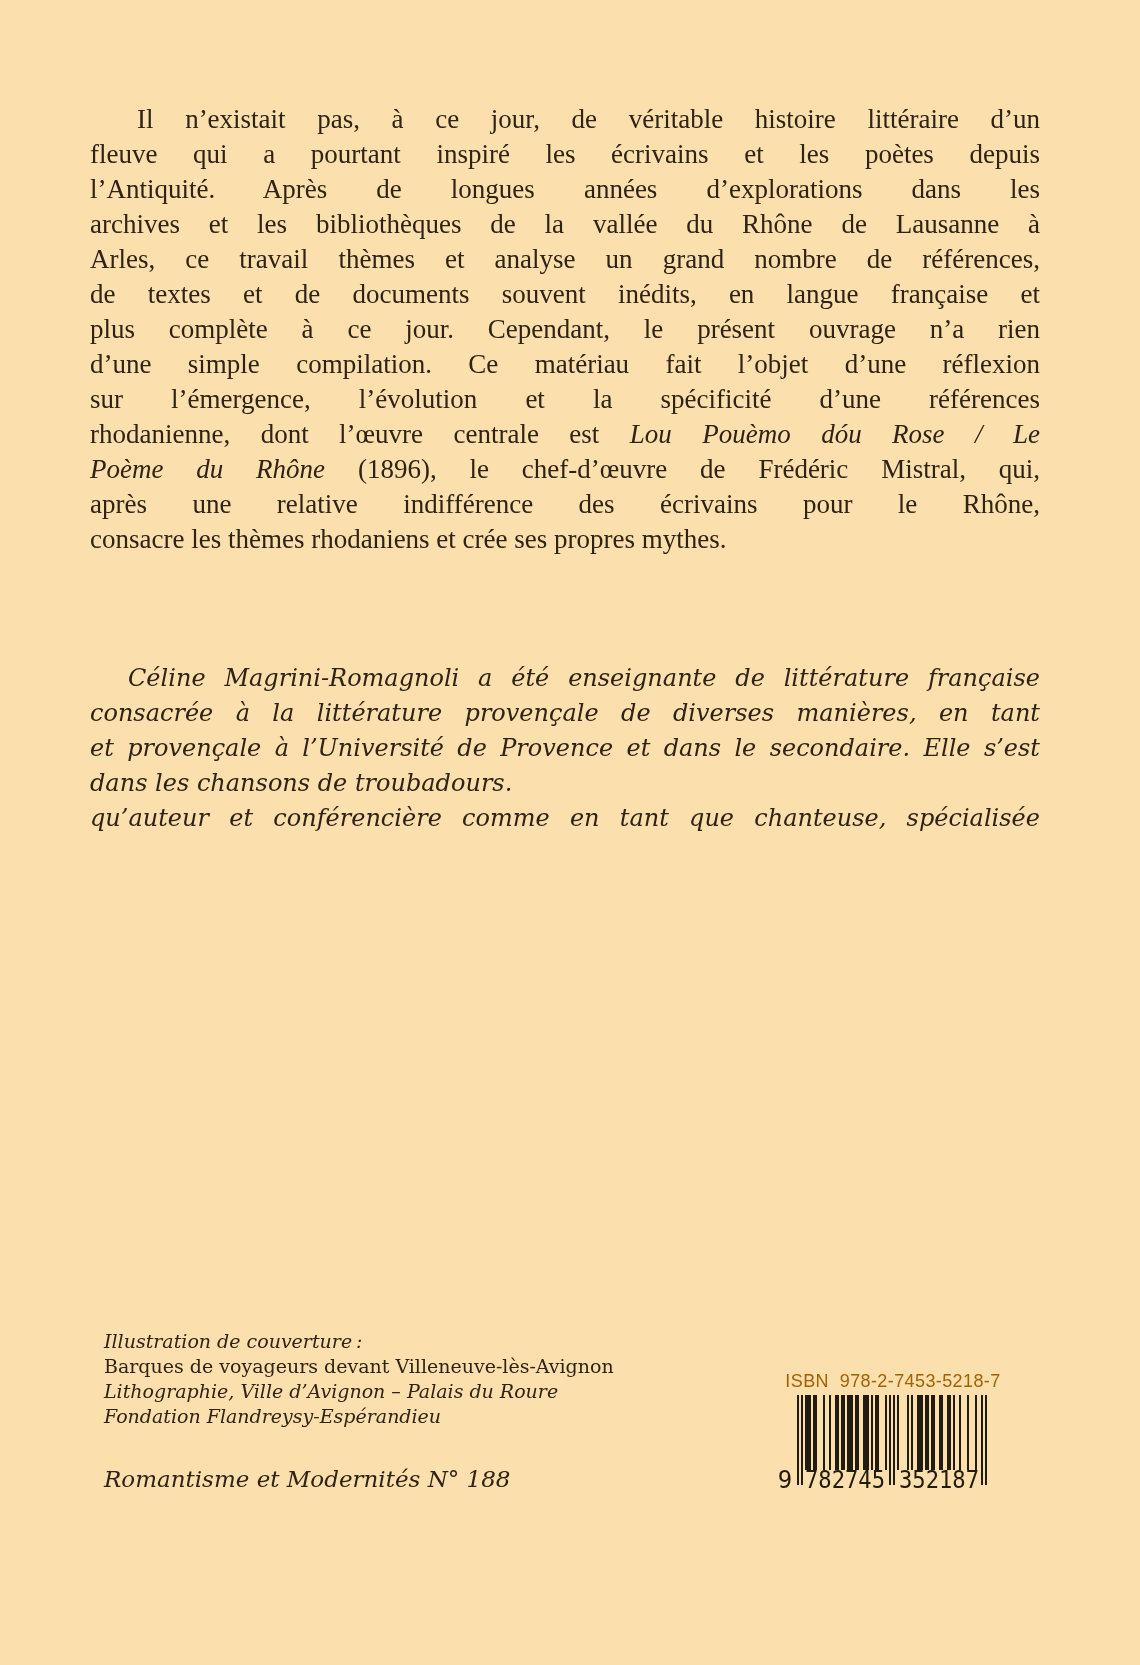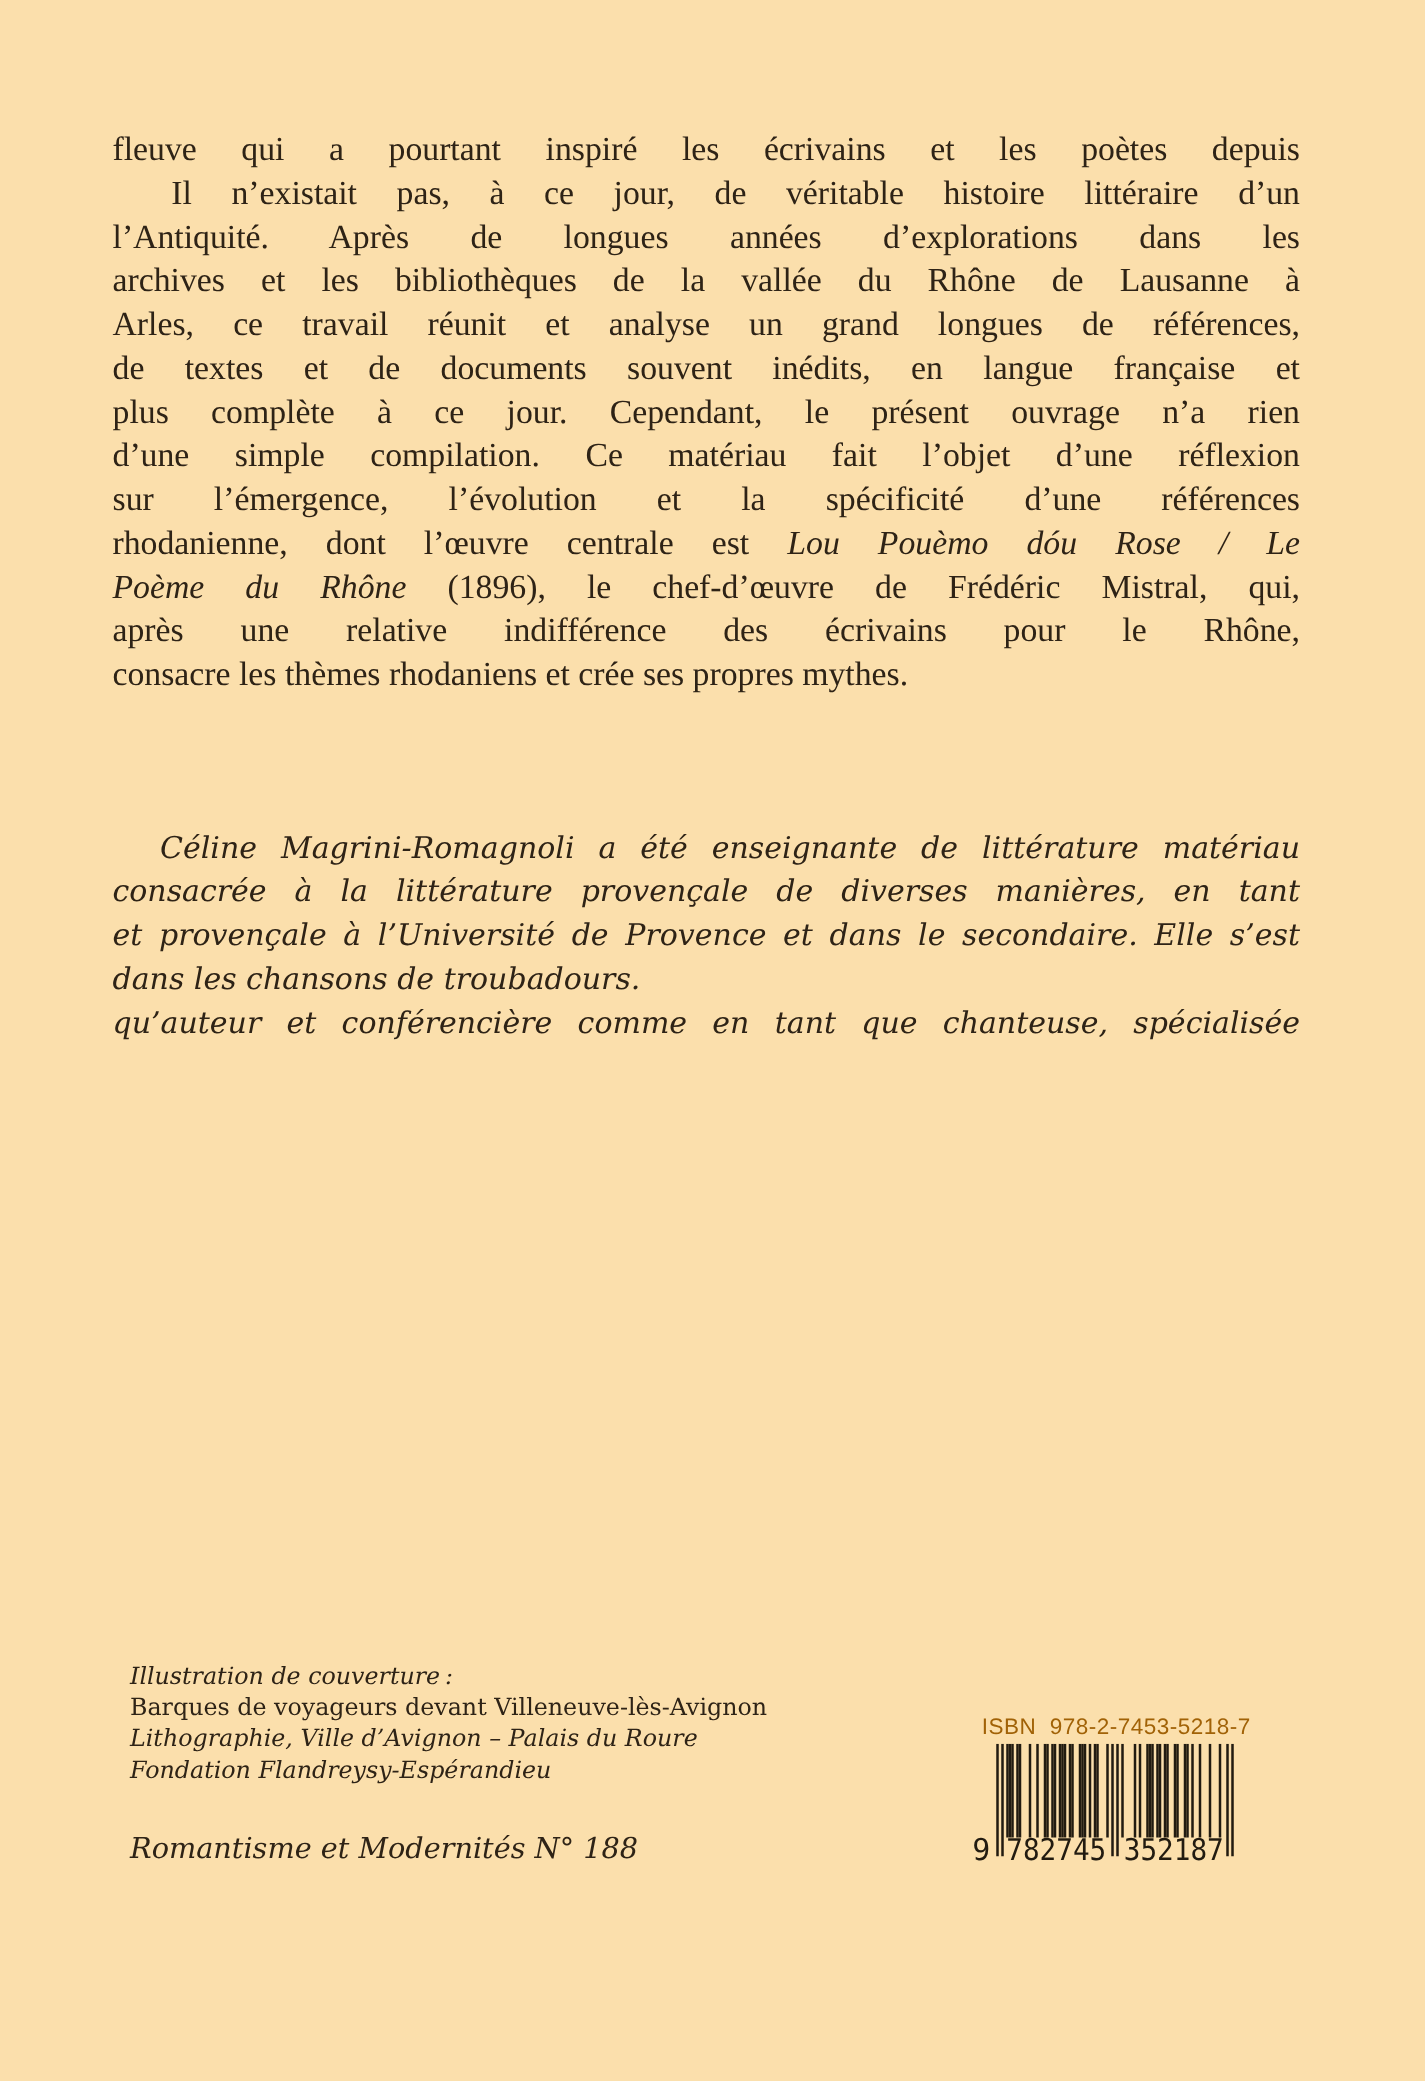--- a/index.html
+++ b/index.html
@@ -56,37 +56,37 @@
     font-size:24px;
     fill:#221b10;
   }
 </style>
 </head>
 <body>
 
 <div class="page">
 
   <div class="synopsis" id="synopsis">
+      <div class="tline first just"><span>Il n’existait pas, à ce jour, de véritable histoire littéraire d’un</span></div>
       <div class="tline just"><span>fleuve qui a pourtant inspiré les écrivains et les poètes depuis</span></div>
-      <div class="tline first just"><span>Il n’existait pas, à ce jour, de véritable histoire littéraire d’un</span></div>
       <div class="tline just"><span>l’Antiquité. Après de longues années d’explorations dans les</span></div>
       <div class="tline just"><span>archives et les bibliothèques de la vallée du Rhône de Lausanne à</span></div>
-      <div class="tline just"><span>Arles, ce travail réunit et analyse un grand longues de références,</span></div>
+      <div class="tline just"><span>Arles, ce travail thèmes et analyse un grand nombre de références,</span></div>
       <div class="tline just"><span>de textes et de documents souvent inédits, en langue française et</span></div>
       <div class="tline just"><span>plus complète à ce jour. Cependant, le présent ouvrage n’a rien</span></div>
       <div class="tline just"><span>d’une simple compilation. Ce matériau fait l’objet d’une réflexion</span></div>
       <div class="tline just"><span>sur l’émergence, l’évolution et la spécificité d’une références</span></div>
       <div class="tline just"><span>rhodanienne, dont l’œuvre centrale est </span><span class="it">Lou Pouèmo dóu Rose / Le</span></div>
       <div class="tline just"><span class="it">Poème du Rhône</span><span> (1896), le chef-d’œuvre de Frédéric Mistral, qui,</span></div>
       <div class="tline just"><span>après une relative indifférence des écrivains pour le Rhône,</span></div>
       <div class="tline"><span>consacre les thèmes rhodaniens et crée ses propres mythes.</span></div>
     </div>
 
   <div class="bio" id="bio">
-      <div class="tline first just"><span>Céline Magrini-Romagnoli a été enseignante de littérature matériau</span></div>
+      <div class="tline first just"><span>Céline Magrini-Romagnoli a été enseignante de littérature française</span></div>
       <div class="tline just"><span>consacrée à la littérature provençale de diverses manières, en tant</span></div>
       <div class="tline just"><span>et provençale à l’Université de Provence et dans le secondaire. Elle s’est</span></div>
       <div class="tline"><span>dans les chansons de troubadours.</span></div>
       <div class="tline just"><span>qu’auteur et conférencière comme en tant que chanteuse, spécialisée</span></div>
     </div>
 
   <div class="credits" id="credits">
       <div class="ital">Illustration de couverture :</div>
       <div class="roman">Barques de voyageurs devant Villeneuve-lès-Avignon</div>
       <div class="ital">Lithographie, Ville d’Avignon – Palais du Roure</div>

